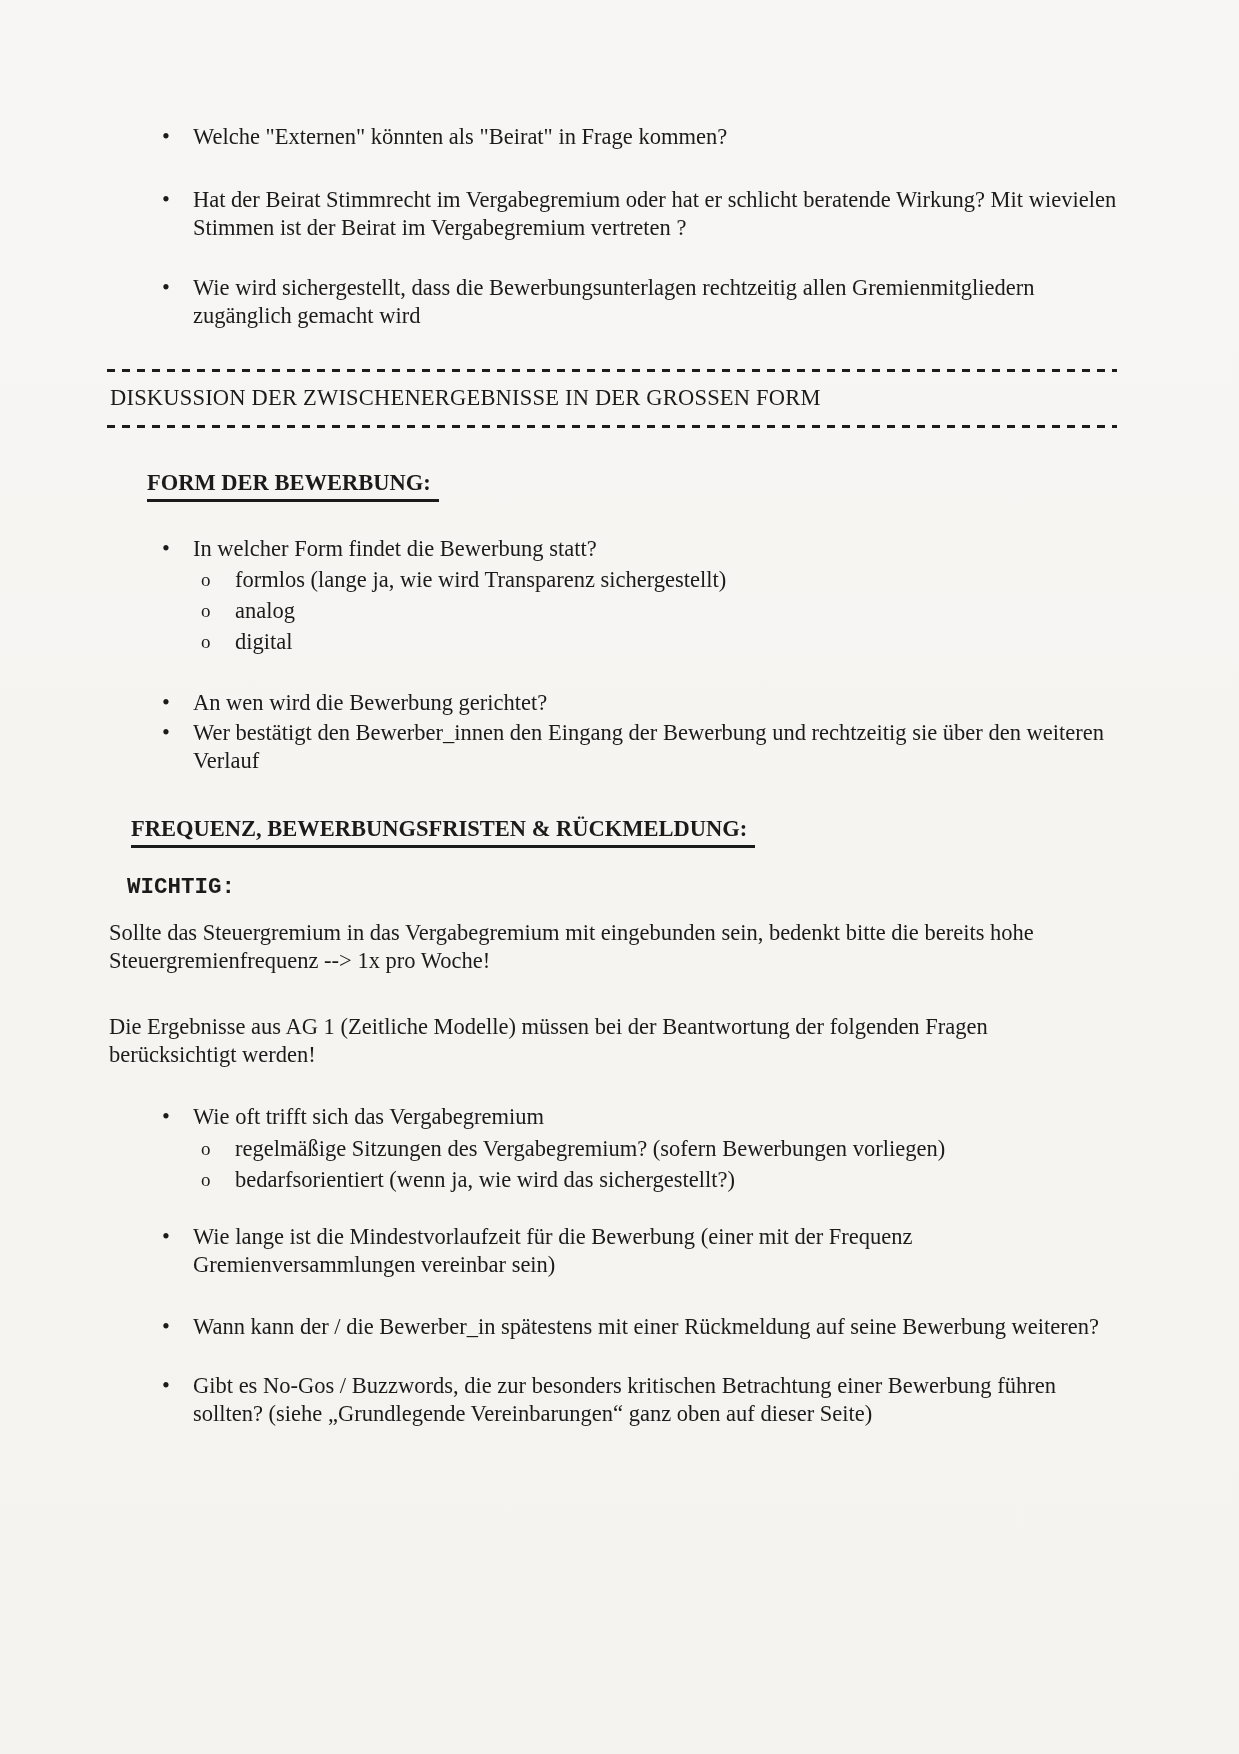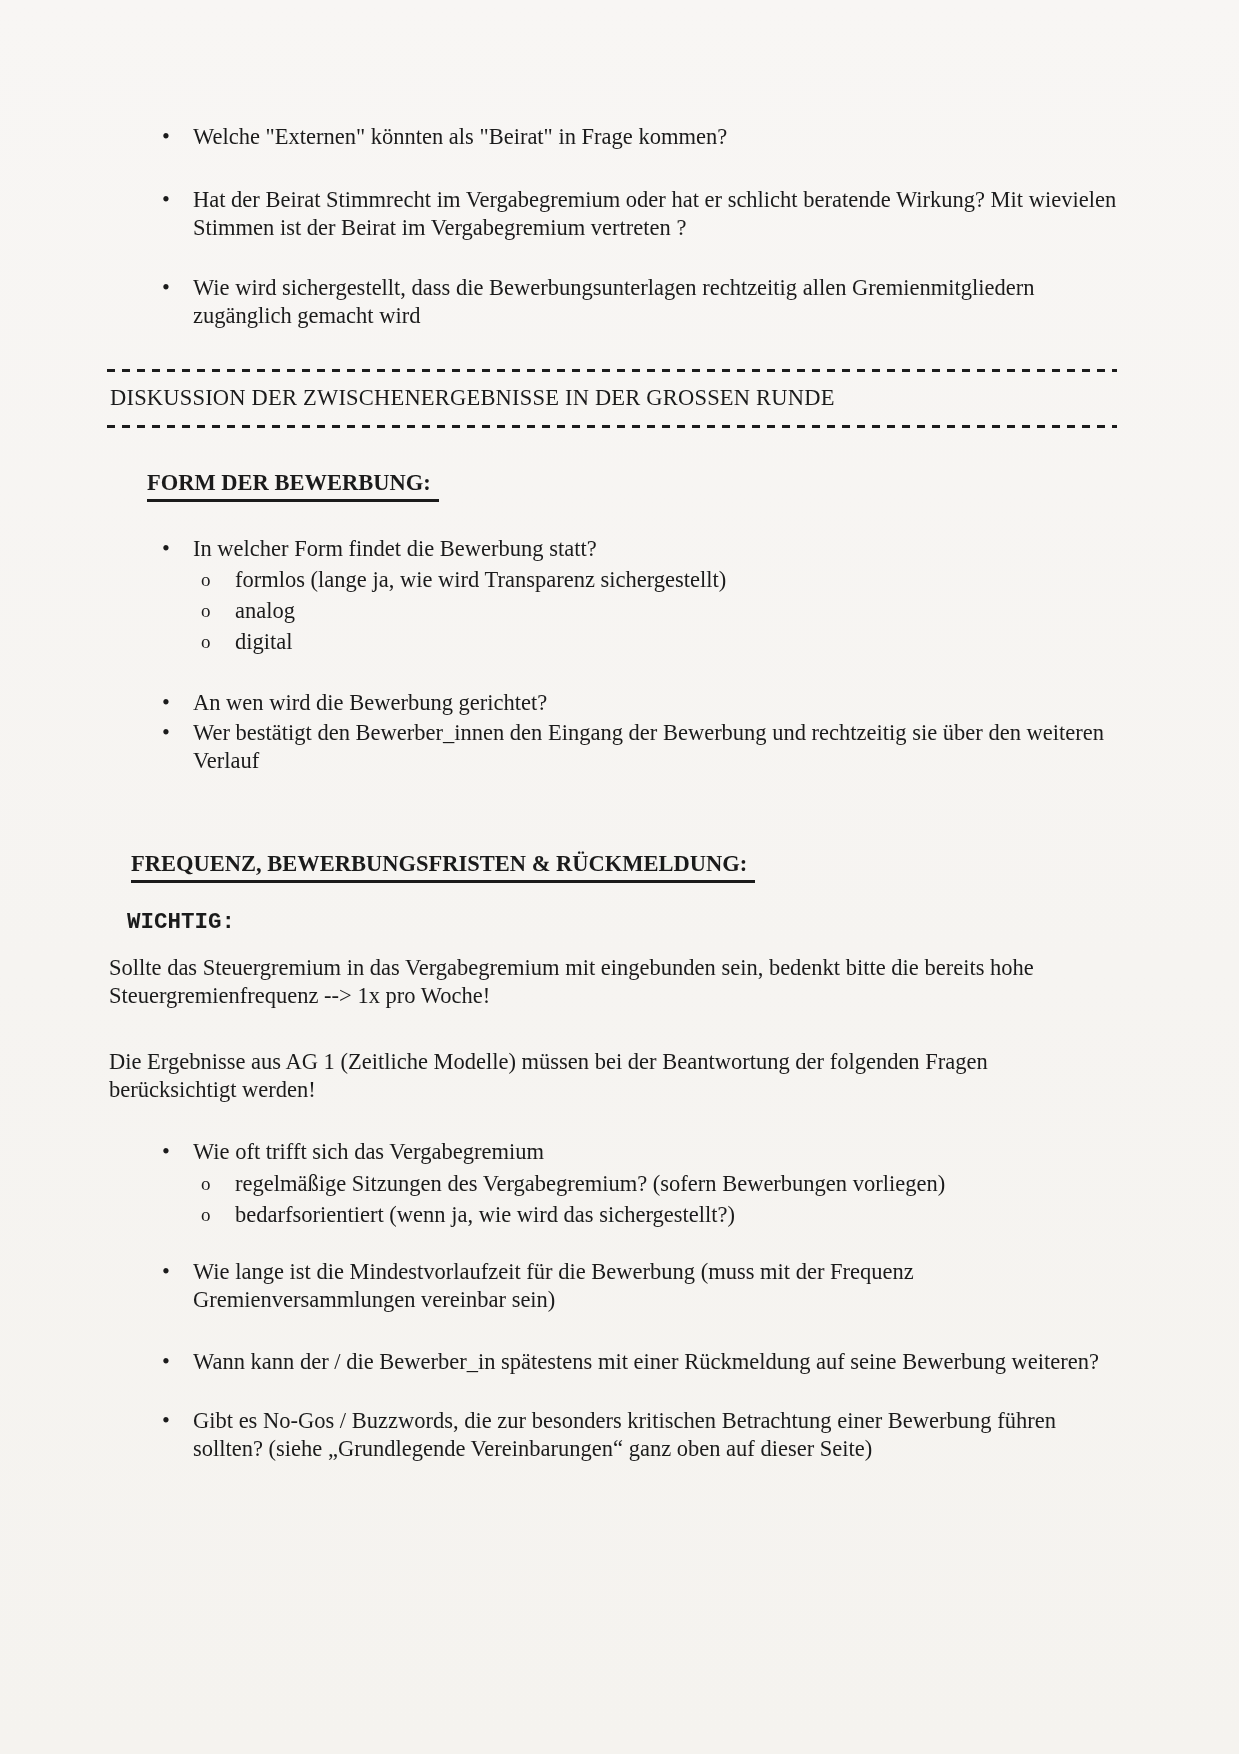--- a/index.html
+++ b/index.html
@@ -44,21 +44,21 @@
   .row-b2   { margin-top: 35px; }
   .row-b3   { margin-top: 32px; }
   .row-dash1{ margin-top: 39px; }
   .row-ban  { margin-top: 12px; }
   .row-dash2{ margin-top: 13px; }
   .row-hform{ margin-top: 41px; margin-left: 40px; }
   .row-fq1  { margin-top: 33px; }
   .row-sub  { margin-top: 3px; }
   .row-fq2  { margin-top: 33px; }
   .row-fq3  { margin-top: 2px; }
-  .row-hfreq{ margin-top: 75px; margin-left: 24px; }
+  .row-hfreq{ margin-top: 40px; margin-left: 24px; }
   .row-wich { margin-top: 25px; margin-left: 20px; font-family: Liberation Mono, monospace; }
   .row-p1   { margin-top: 18px; }
   .row-p2   { margin-top: 38px; }
   .row-q1f  { margin-top: 34px; }
   .row-sub2 { margin-top: 4px; }
   .row-q2f  { margin-top: 29px; }
   .row-q3f  { margin-top: 34px; }
   .row-q4f  { margin-top: 31px; }
 </style>
 </head>
@@ -74,21 +74,21 @@
     <div class="bullet row-b2">
       <span class="m1">•</span>
       <span class="txt">Hat der Beirat Stimmrecht im Vergabegremium oder hat er schlicht beratende Wirkung? Mit wievielen Stimmen ist der Beirat im Vergabegremium vertreten ?</span>
     </div>
     <div class="bullet row-b3">
       <span class="m1">•</span>
       <span class="txt">Wie wird sichergestellt, dass die Bewerbungsunterlagen rechtzeitig allen Gremienmitgliedern zugänglich gemacht wird</span>
     </div>
 
     <div class="dashes row-dash1"></div>
-    <div class="banner row-ban">DISKUSSION DER ZWISCHENERGEBNISSE IN DER GROSSEN RUNDE</div>
+    <div class="banner row-ban">DISKUSSION DER ZWISCHENERGEBNISSE IN DER GROSSEN FORM</div>
     <div class="dashes row-dash2"></div>
 
     <div class="row-hform">
       <span class="uheading">FORM DER BEWERBUNG:</span>
     </div>
 
     <div class="bullet row-fq1">
       <span class="m1">•</span>
       <span class="txt">In welcher Form findet die Bewerbung statt?</span>
     </div>
@@ -131,21 +131,21 @@
       <span class="m2">o</span>
       <span class="txt">regelmäßige Sitzungen des Vergabegremium? (sofern Bewerbungen vorliegen)</span>
     </div>
     <div class="bullet row-sub">
       <span class="m2">o</span>
       <span class="txt">bedarfsorientiert (wenn ja, wie wird das sichergestellt?)</span>
     </div>
 
     <div class="bullet row-q2f">
       <span class="m1">•</span>
-      <span class="txt">Wie lange ist die Mindestvorlaufzeit für die Bewerbung (muss mit der Frequenz Gremienversammlungen vereinbar sein)</span>
+      <span class="txt">Wie lange ist die Mindestvorlaufzeit für die Bewerbung (einer mit der Frequenz Gremienversammlungen vereinbar sein)</span>
     </div>
     <div class="bullet row-q3f">
       <span class="m1">•</span>
       <span class="txt">Wann kann der / die Bewerber_in spätestens mit einer Rückmeldung auf seine Bewerbung weiteren?</span>
     </div>
     <div class="bullet row-q4f">
       <span class="m1">•</span>
       <span class="txt">Gibt es No-Gos / Buzzwords, die zur besonders kritischen Betrachtung einer Bewerbung führen sollten? (siehe „Grundlegende Vereinbarungen“ ganz oben auf dieser Seite)</span>
     </div>
 

